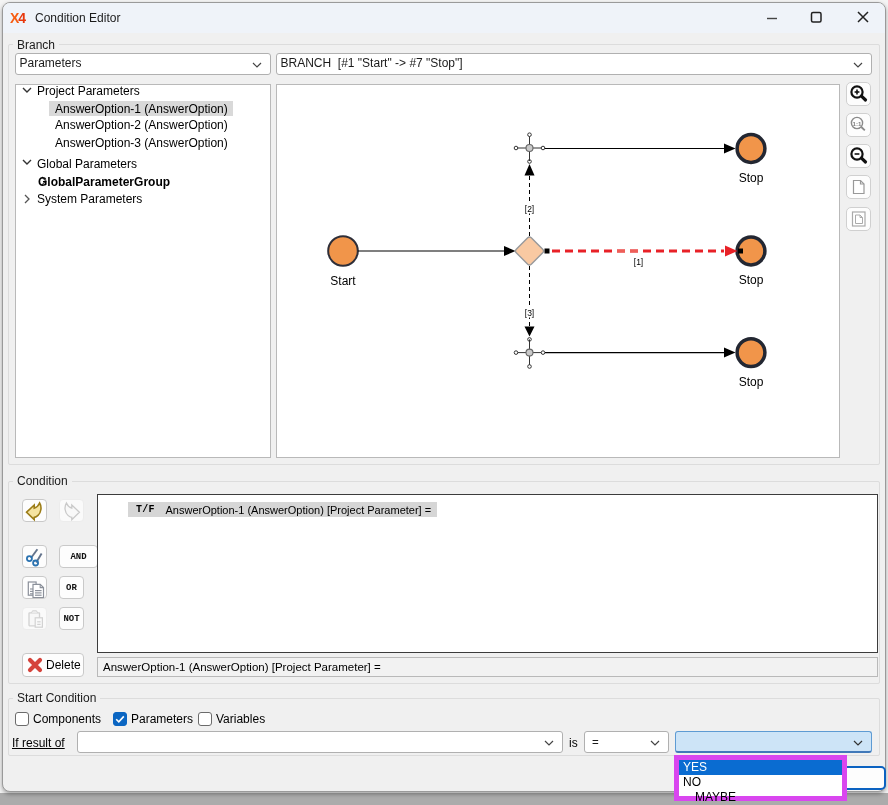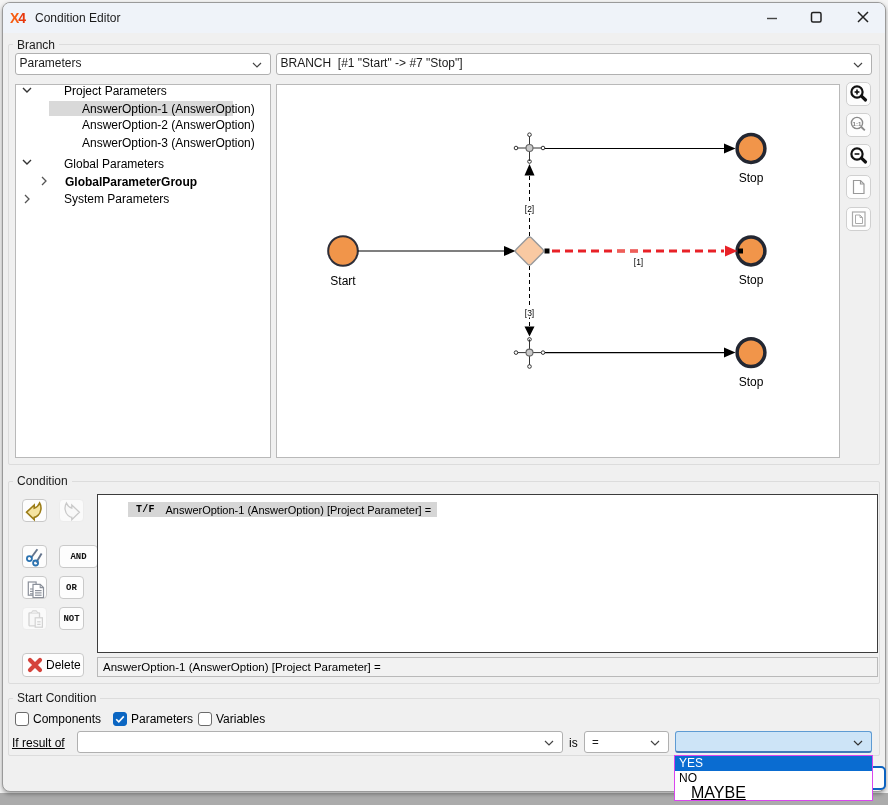--- a/index.html
+++ b/index.html
@@ -15,21 +15,21 @@
 
 .group { border:1px solid #dcdcdc; border-radius:2px; }
 .legend { position:absolute; background:#f0f0f0; padding:0 4px; font-size:12px; color:#1b1b1b; }
 
 .combo { background:#fff; border:1px solid #b0b0b0; border-radius:3px; font-size:12px; color:#1b1b1b; }
 .combo .txt { position:absolute; left:7px; top:4px; white-space:nowrap; font-size:11.5px; }
 .chev { position:absolute; }
 
 .panel { background:#fff; border:1px solid #b9b9b9; }
 
-.trow { position:absolute; font-size:12px; color:#000; white-space:nowrap;margin-left:27px; }
+.trow { position:absolute; font-size:12px; color:#000; white-space:nowrap; }
 
 .btn { background:#fdfdfd; border:1px solid #d0d0d0; border-radius:5px; }
 .opbtn { background:#fdfdfd; border:1px solid #c9c9c9; border-radius:4px; font-size:9px; font-family:"Liberation Mono",monospace; font-weight:bold; color:#111; text-align:center; }
 text { font-family:"Liberation Sans", sans-serif; }
 </style>
 </head>
 <body>
 <div id="stage">
   <div class="abs" id="backdrop-bottom"></div>
   <div class="abs" id="win"></div>
@@ -246,18 +246,18 @@
   </div>
 
   <div class="abs" style="left:790px;top:766px;width:96px;height:24px;background:#fdfdfd;border:2px solid #0b62c1;border-radius:5px;"></div>
 
   <div class="abs" style="left:675px;top:731px;width:197px;height:22px;background:#cde4f7;border:1px solid #5e9bd3;border-bottom:2px solid #4179b9;border-radius:3px;">
     <svg class="chev" style="right:8px;top:8px" width="10" height="6" viewBox="0 0 10 6">
         <path d="M1 1 L5 5 L9 1" fill="none" stroke="#333" stroke-width="1.2"></path>
       </svg>
   </div>
 
-  <div class="abs" style="left:674px;top:755px;width:199px;height:46px;background:#fff;border:1px solid #d946ef;">
+  <div class="abs" style="left:674px;top:755px;width:173px;height:46px;background:#fff;border:5px solid #d946ef;">
     <div style="height:15px;background:#0a6cd1;color:#fff;font-size:12px;line-height:14px;padding-left:4px;">YES</div>
     <div style="height:14.5px;color:#000;font-size:12px;line-height:14px;padding-left:4px;">NO</div>
-    <div style="height:15px;color:#000;font-size:16px;line-height:14px;padding-left:16px;text-decoration:underline;">MAYBE</div>
+    <div style="height:15px;color:#000;font-size:12px;line-height:14px;padding-left:16px;">MAYBE</div>
   </div>
 </div>
 
 </body></html>

